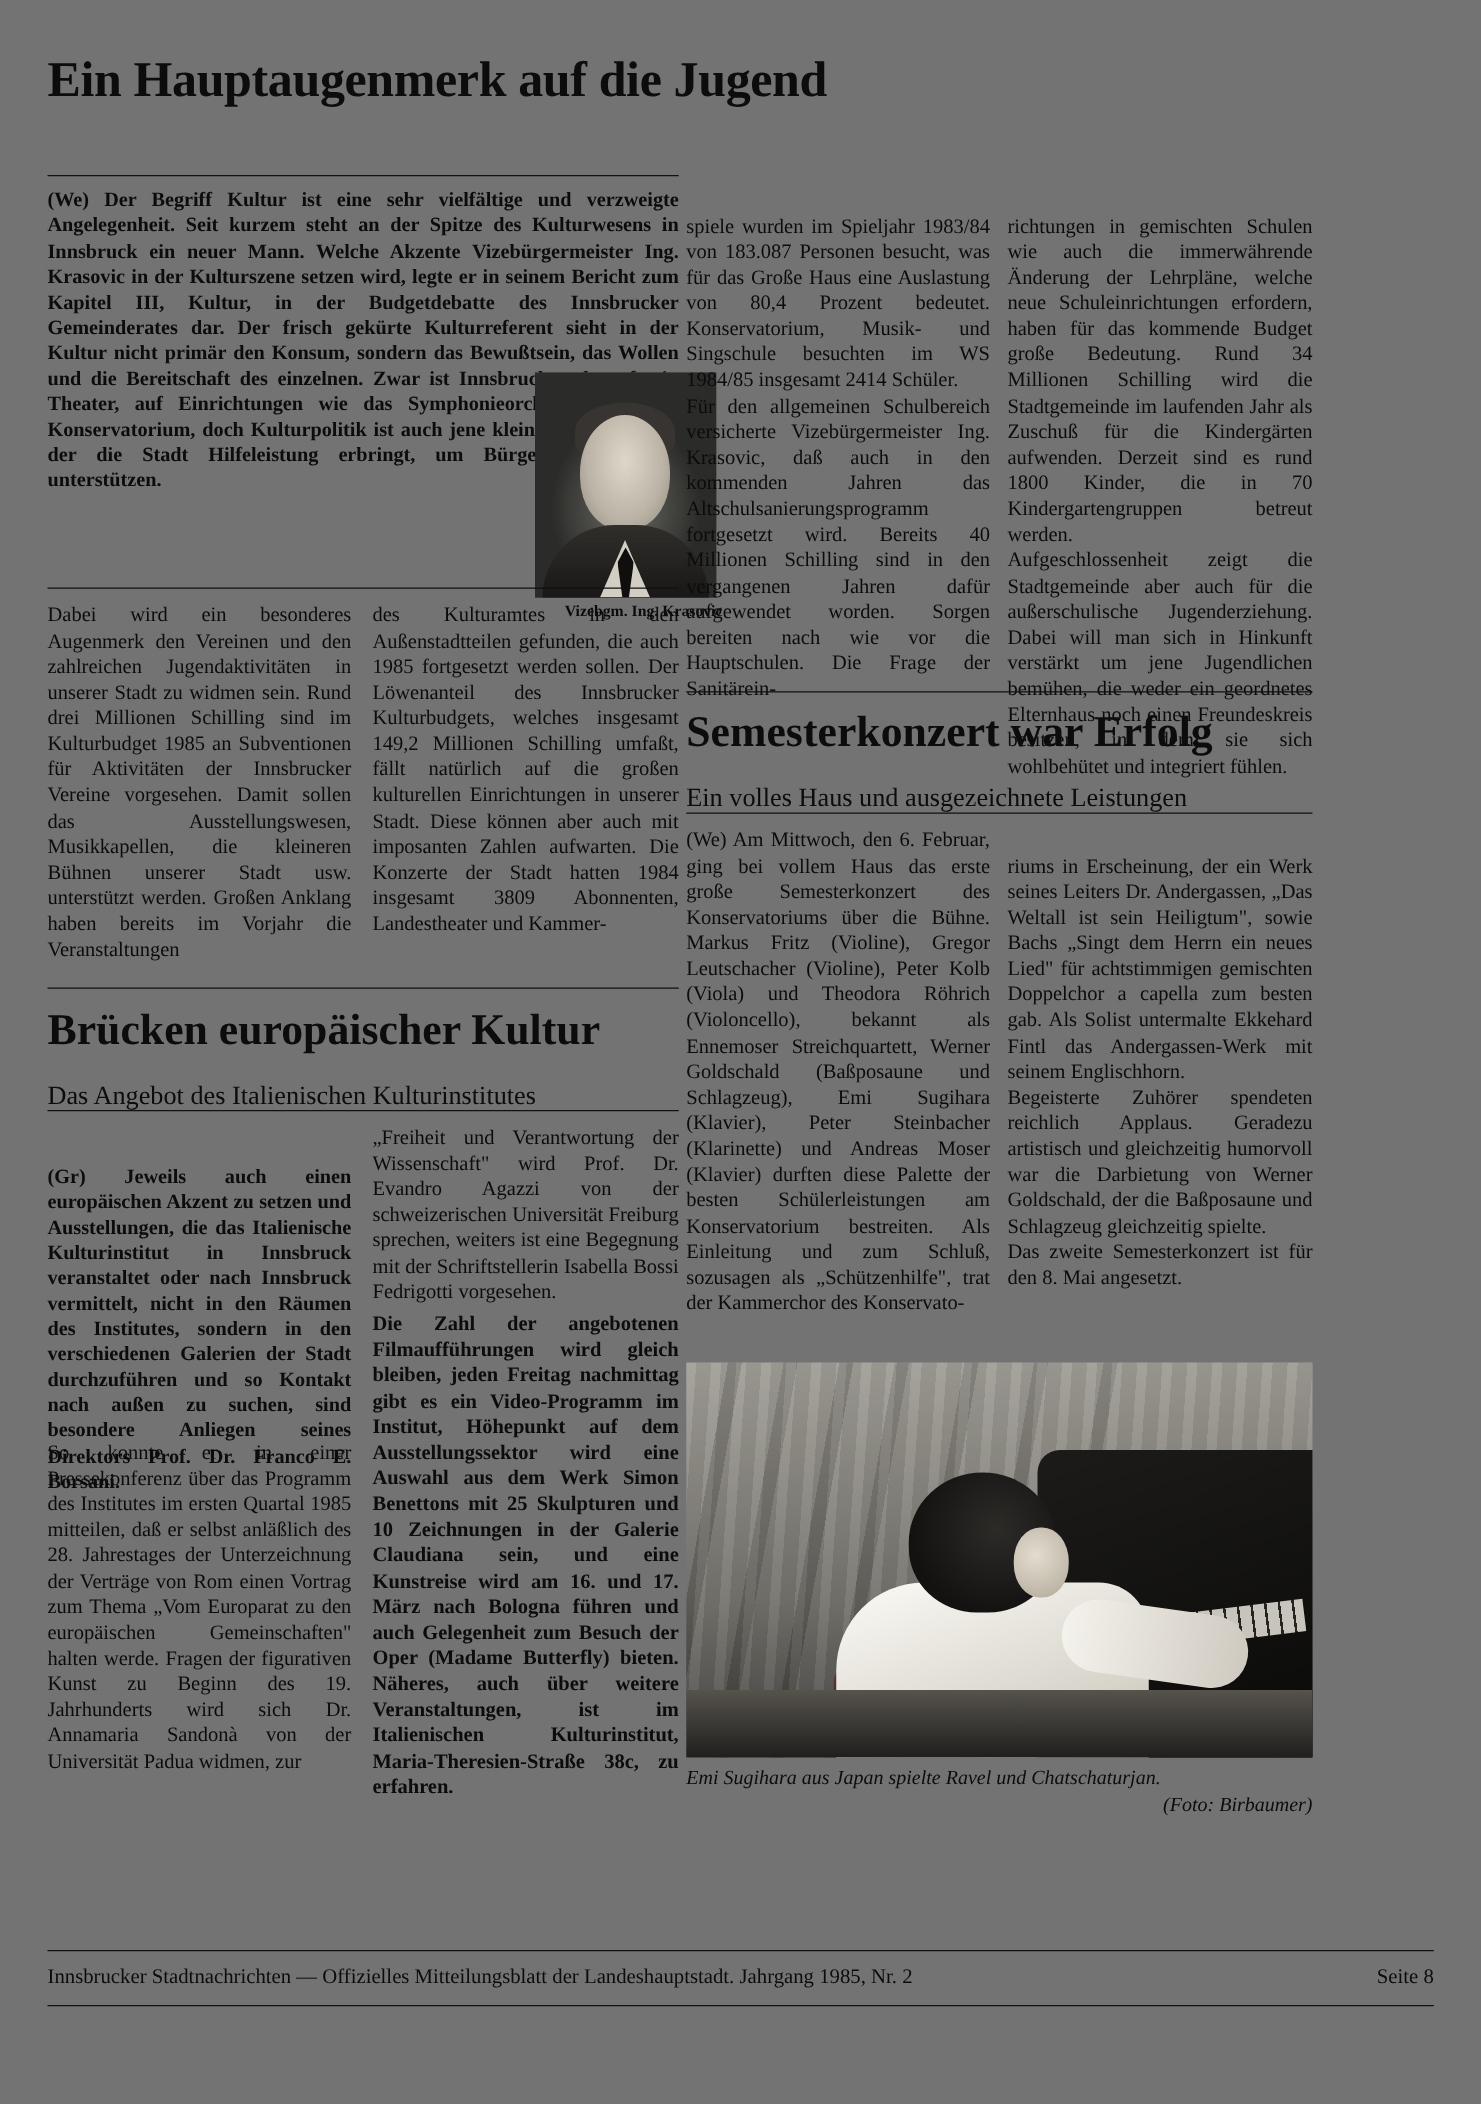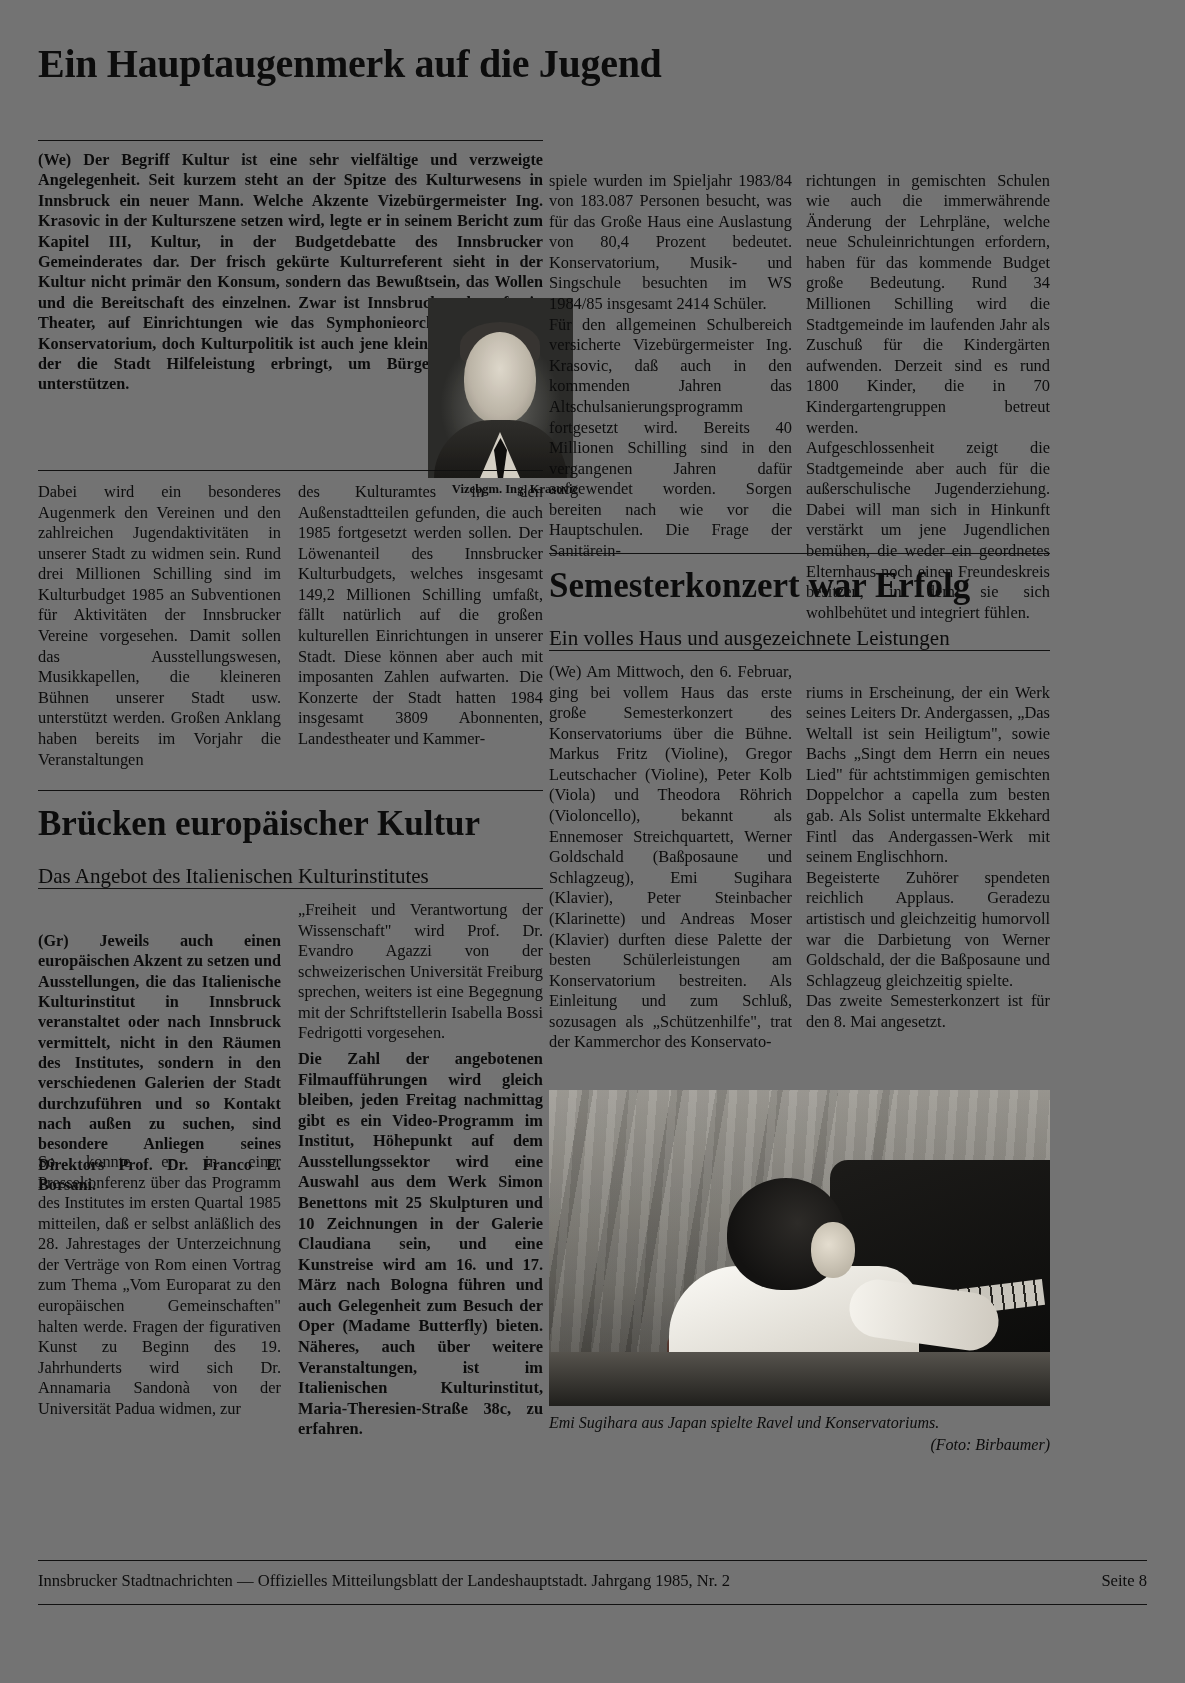--- a/index.html
+++ b/index.html
@@ -338,21 +338,21 @@
     <div class="piano-body"></div>
     <div class="piano-keys"></div>
     <div class="stool"></div>
     <div class="girl-body"></div>
     <div class="arm"></div>
     <div class="girl-head"></div>
     <div class="girl-face"></div>
     <div class="floor"></div>
   </div>
   <div class="photo-caption">
-    <span>Emi Sugihara aus Japan spielte Ravel und Konservatoriums.</span>
+    <span>Emi Sugihara aus Japan spielte Ravel und Chatschaturjan.</span>
     <span class="credit">(Foto: Birbaumer)</span>
   </div>
 
   <div class="footer-rule-top"></div>
   <div class="footer">
     <span>Innsbrucker Stadtnachrichten — Offizielles Mitteilungsblatt der Landeshauptstadt. Jahrgang 1985, Nr. 2</span>
     <span>Seite 8</span>
   </div>
   <div class="footer-rule-bottom"></div>
 

